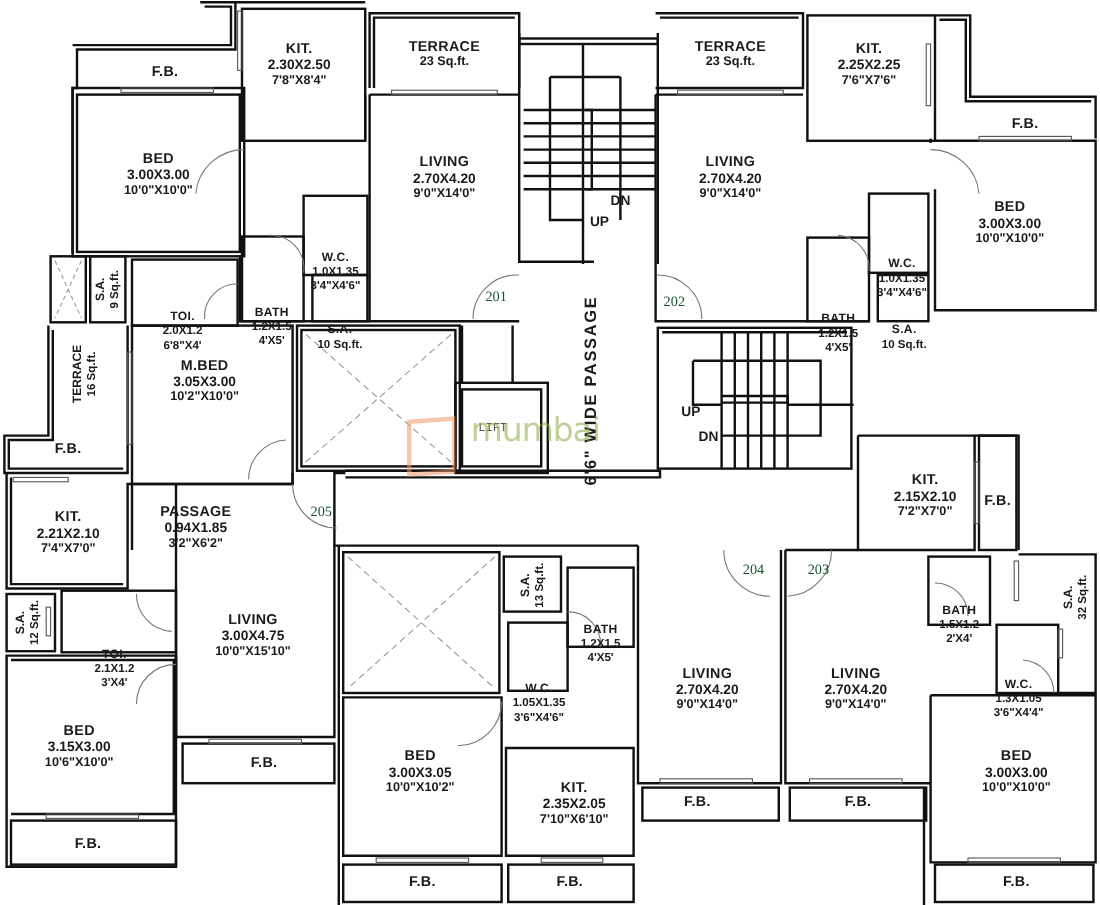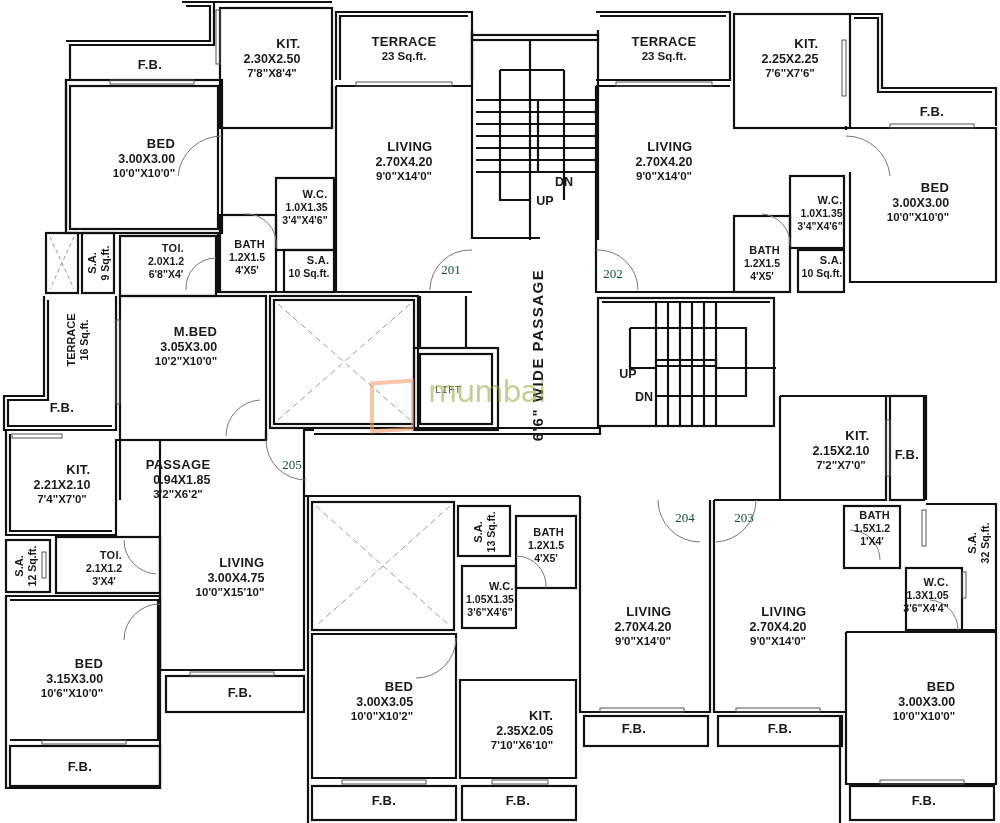--- a/index.html
+++ b/index.html
@@ -1,22 +1,22 @@
 <!DOCTYPE html>
 <html><head>
 <meta charset="utf-8">
 <style>
   html, body { margin: 0; padding: 0; background: #ffffff; }
   body { width: 1000px; height: 823px; position: relative; overflow: hidden; font-family: "Liberation Sans", "DejaVu Sans", sans-serif; color: #1a1a1a; }
   #plan { position: absolute; left: 0; top: 0; width: 1000px; height: 823px; }
   .lbl { position: absolute; text-align: center; font-weight: bold; line-height: 1.2; white-space: nowrap; transform: translate(-50%, 0); }
-  .lbl .nm { font-size: 13px; display: block; letter-spacing: 0.3px; text-align: right; }
-  .lbl .dm { font-size: 12.5px; display: block; text-align: right; }
+  .lbl .nm { font-size: 13px; display: block; letter-spacing: 0.3px; }
+  .lbl .dm { font-size: 12.5px; display: block; }
   .lbl .ft { font-size: 11.5px; display: block; }
-  .lbl.small .nm { font-size: 11px; }
+  .lbl.small .nm { font-size: 11px; margin-top: 40px; }
   .lbl.small .dm, .lbl.small .ft { font-size: 10.5px; }
   .vert { position: absolute; transform-origin: center center; transform: translate(-50%, -50%) rotate(-90deg); text-align: center; font-weight: bold; white-space: nowrap; line-height: 1.15; }
   .vert .nm { font-size: 11px; display: block; }
   .vert .dm { font-size: 10.5px; display: block; }
   .door-no { position: absolute; font-family: "Liberation Serif", "DejaVu Serif", serif; font-size: 13px; color: #14532d; transform: translate(-50%, -50%); }
   .stair-txt { position: absolute; font-weight: bold; font-size: 12.5px; transform: translate(-50%, -50%); }
   .passage { position: absolute; left: 537px; top: 355px; transform: translate(-50%, -50%) rotate(-90deg); font-weight: bold; font-size: 15px; letter-spacing: 1.5px; white-space: nowrap; }
   .watermark { position: absolute; left: 370px; top: 380px; width: 270px; height: 60px; pointer-events: none; }
   .wm1 { position: absolute; left: 58px; top: -6px; font-size: 30px; color: rgba(140,170,60,0.55); font-family: "DejaVu Sans", sans-serif; letter-spacing: -1px; }
   .wm2 { position: absolute; left: 58px; top: 22px; font-size: 26px; color: rgba(120,120,120,0.55); font-family: "DejaVu Sans", sans-serif; letter-spacing: -1px; }
@@ -368,21 +368,21 @@
     <span class="nm">KIT.</span>
     <span class="dm">2.15X2.10</span>
     <span class="ft">7'2"X7'0"</span>
   </div>
 <div class="lbl" style="left:907px;top:447px">
     <span class="nm">F.B.</span>
   </div>
 <div class="lbl small" style="left:872px;top:509px">
     <span class="nm">BATH</span>
     <span class="dm">1.5X1.2</span>
-    <span class="ft">1'X4'</span>
+    <span class="ft">2'X4'</span>
   </div>
 <div class="vert" style="left:978px;top:543px">
     <span class="nm">S.A.</span>
     <span class="dm">32 Sq.ft.</span>
   </div>
 <div class="lbl small" style="left:926px;top:576px">
     <span class="nm">W.C.</span>
     <span class="dm">1.3X1.05</span>
     <span class="ft">3'6"X4'4"</span>
   </div>

